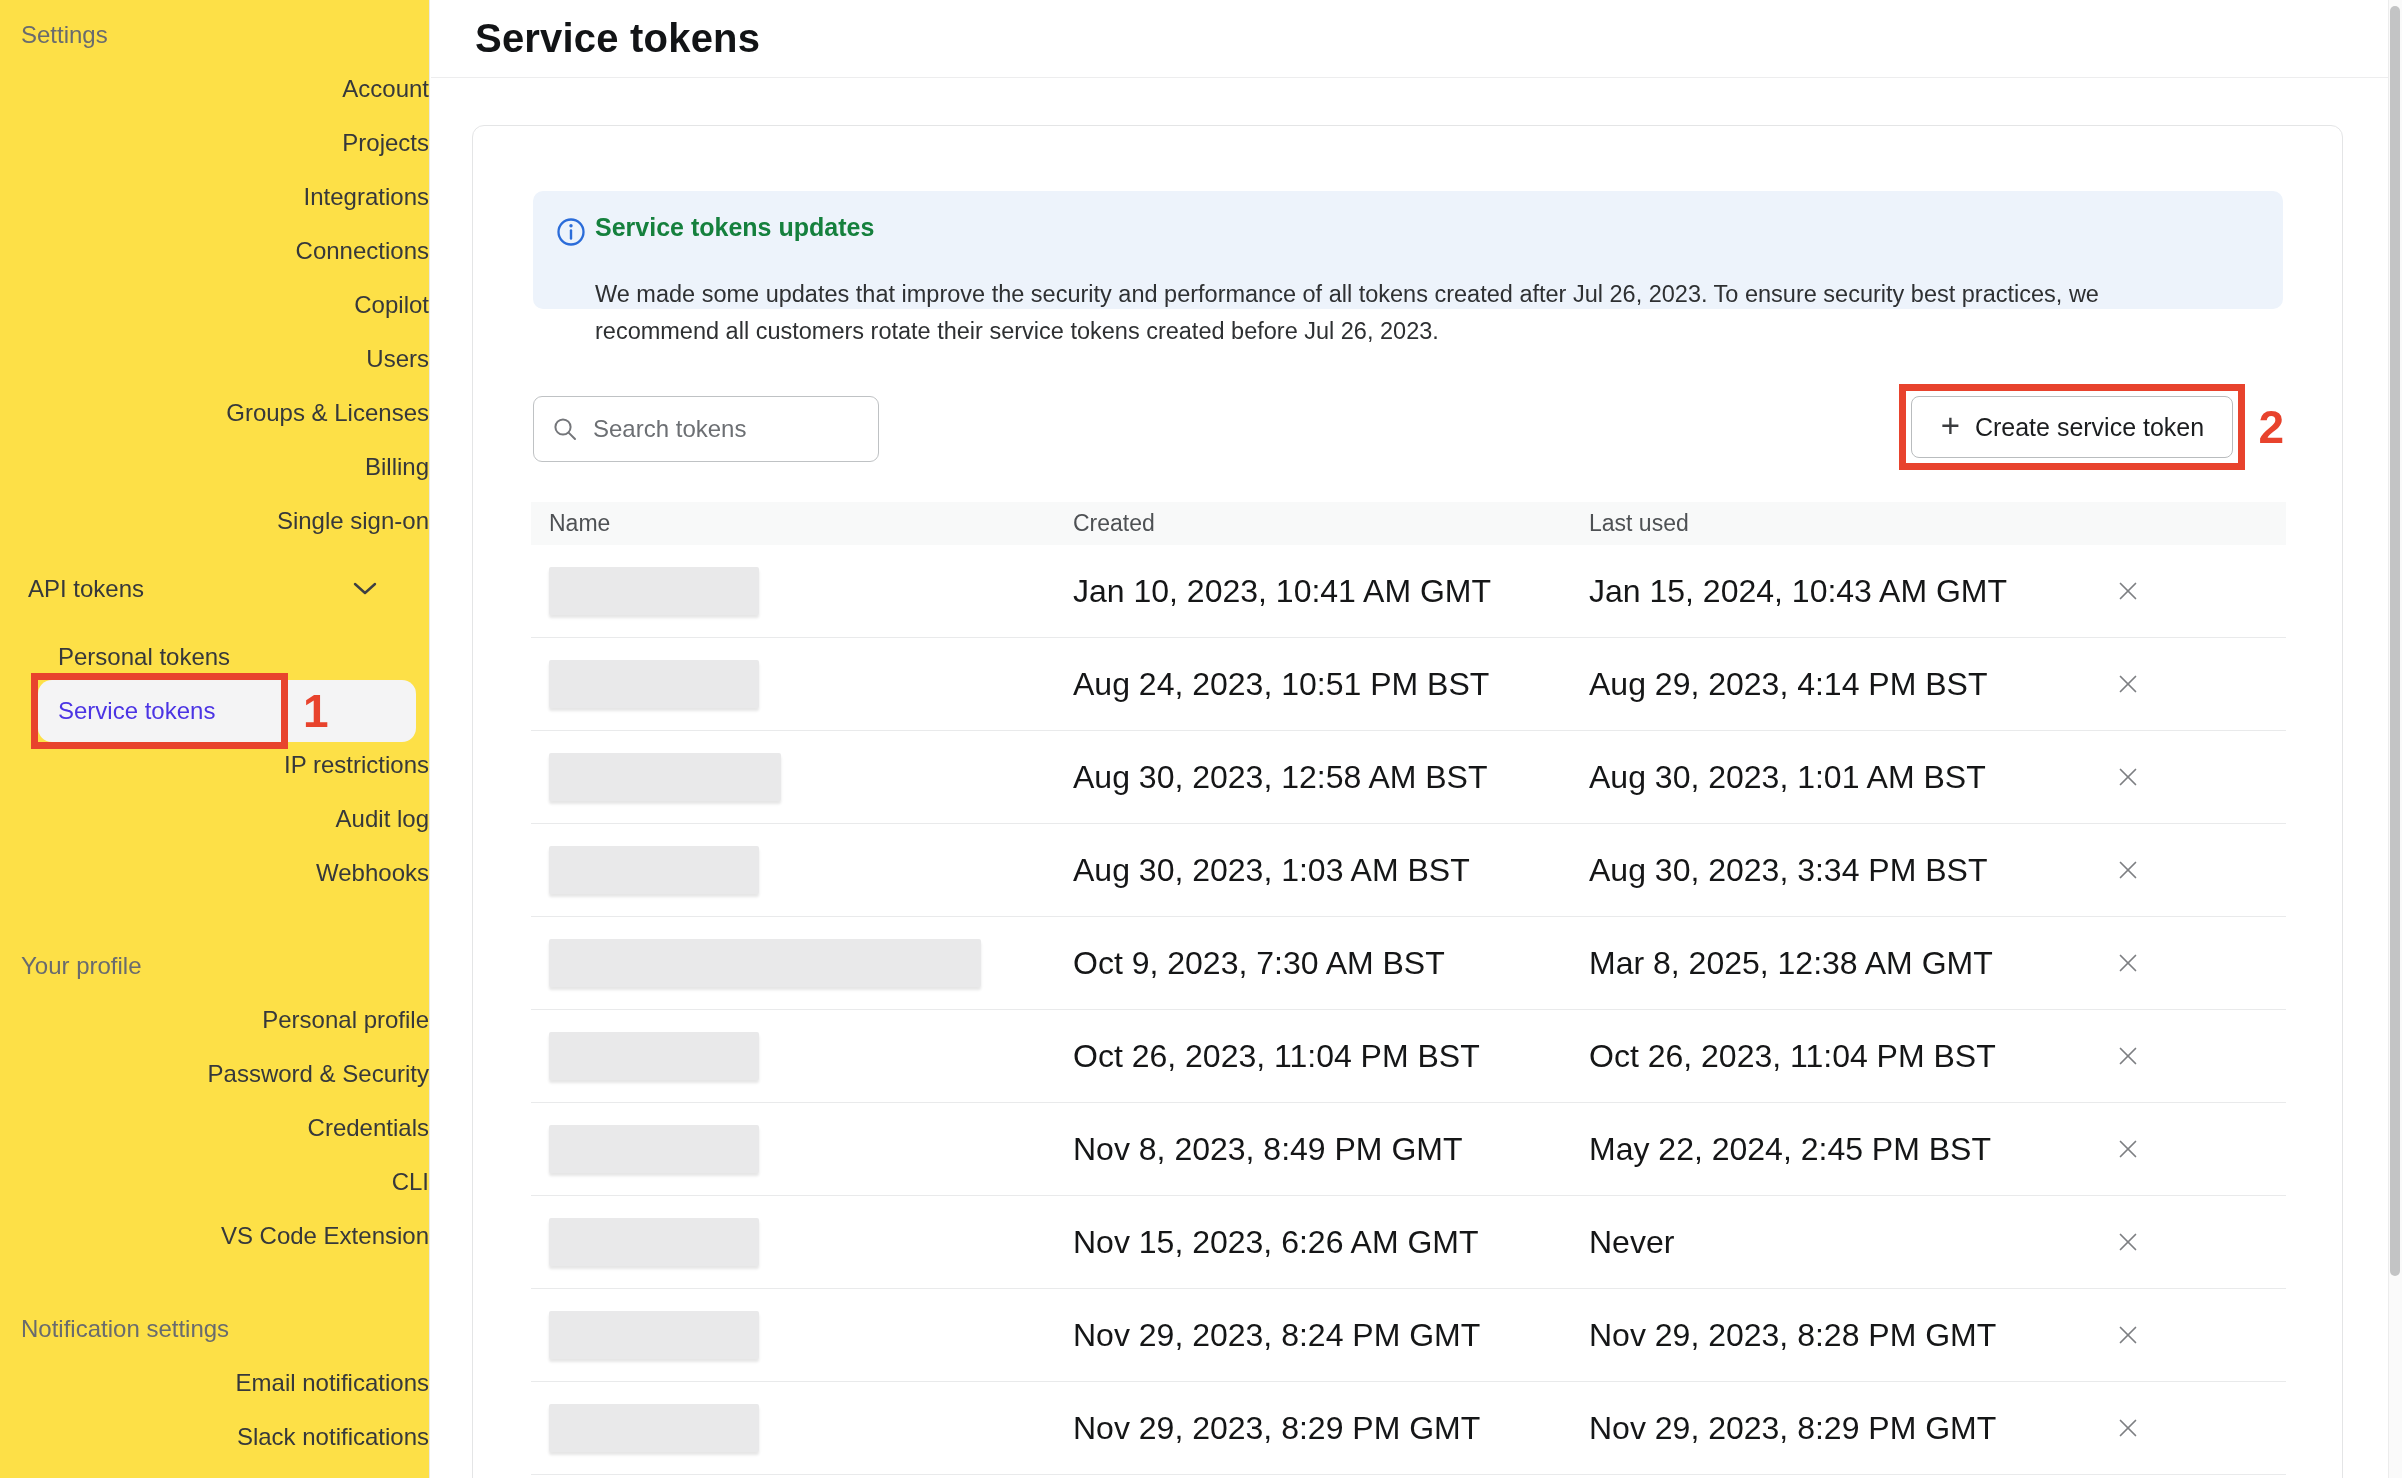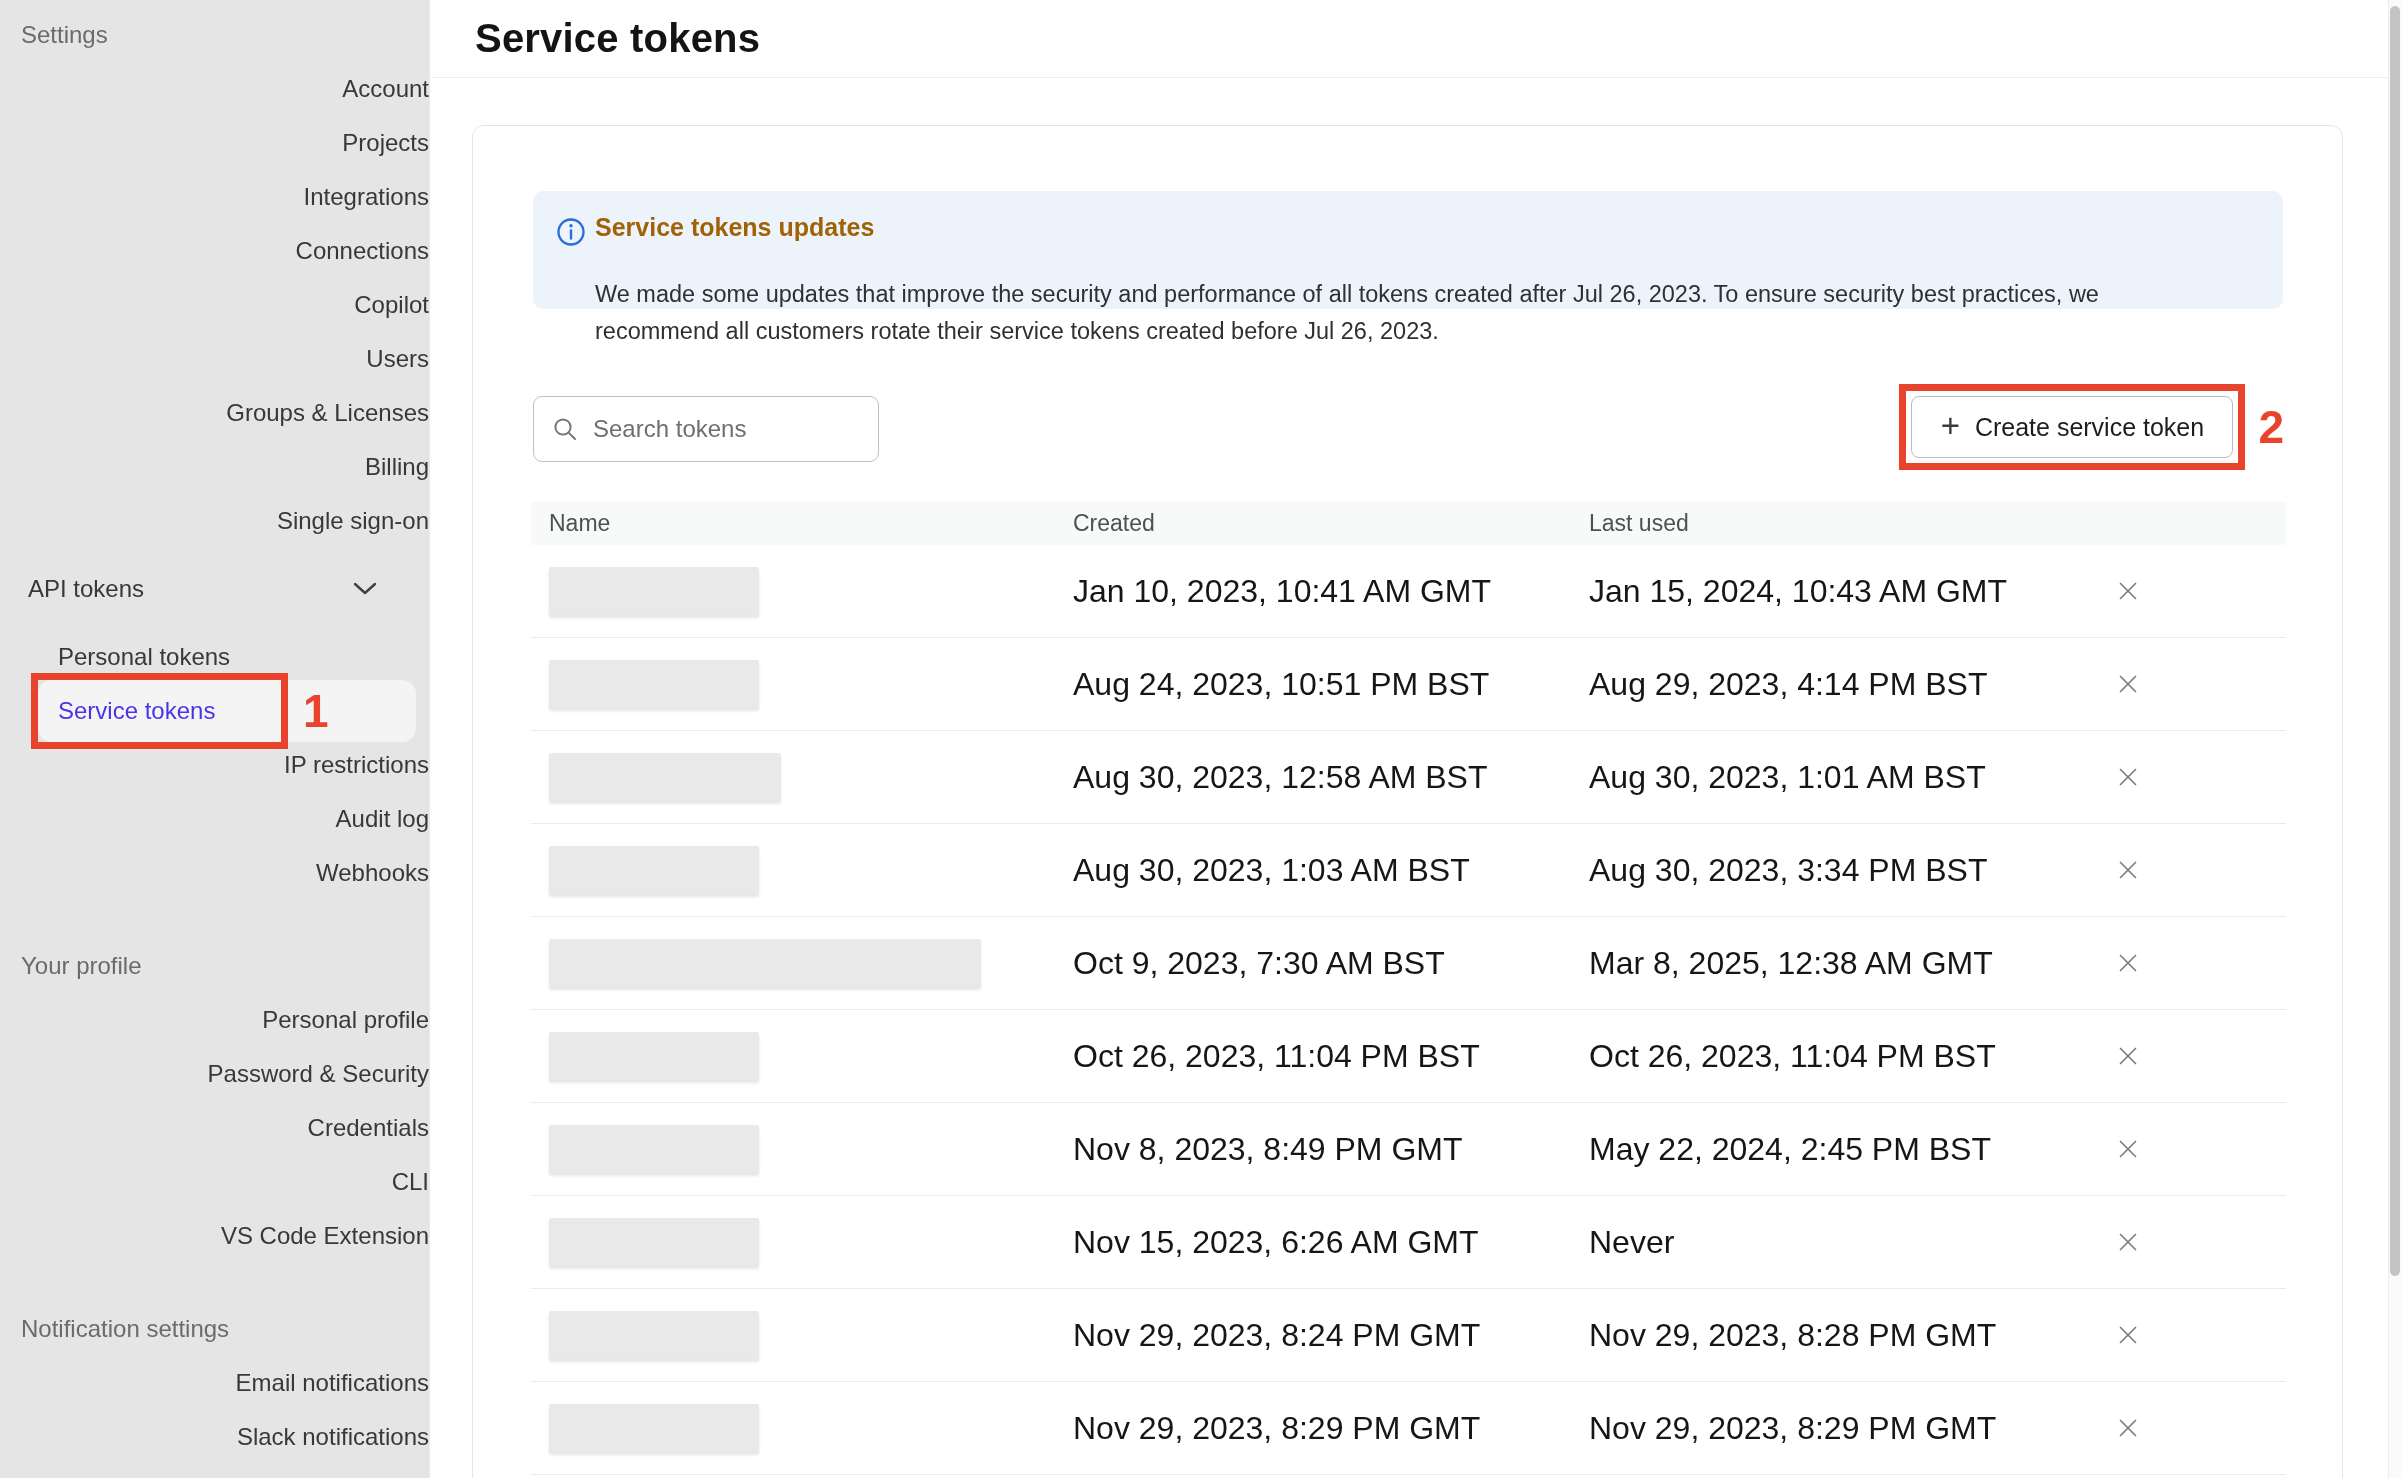--- a/index.html
+++ b/index.html
@@ -2,21 +2,21 @@
 <html style="--red: #e8432d; --purple: #4b34e4; --info-blue: #2b6cd9; --banner-bg: #edf3fb;"><head>
 <meta charset="utf-8">
 <style>
   * { margin:0; padding:0; box-sizing:border-box; }
   html,body { width:2402px; height:1478px; overflow:hidden; background:#ffffff;
     font-family:"Liberation Sans","DejaVu Sans",sans-serif; }
   #app { position:relative; width:2402px; height:1478px; background:#fff; }
 
   
   .sidebar { position:absolute; left:0; top:0; width:430px; height:100%;
-    border-right:1px solid #e9e9ea; background:#e5e5e5; padding-top:8px; }
+    border-right:1px solid #e9e9ea; background:#fde047; padding-top:8px; }
   .entry { height:54px; display:flex; align-items:center; position:relative;
     font-size:24px; color:#36383b; }
   .entry.header { color:#696b6e; padding-left:21px; }
   .entry.item { padding-left:28px; cursor:pointer;justify-content:flex-end; }
   .entry.subitem { padding-left:58px; cursor:pointer; }
   .entry.gap-sm { margin-top:14px; }
   .entry.gap-lg { margin-top:39px; }
   .entry .chev { margin-left:auto; margin-right:52px; display:flex; align-items:center; }
 
   
@@ -34,21 +34,21 @@
   .page-header { height:78px; border-bottom:1px solid #ededee; display:flex; align-items:center; }
   .page-title { margin-left:44px; font-size:40px; font-weight:700; color:#121416; letter-spacing:.2px; }
 
   .card { position:absolute; left:41px; top:125px; width:1871px; height:1420px;
     border:1px solid #e4e5e6; border-radius:12px; background:#fff; }
 
   
   .banner { position:absolute; left:60px; top:65px; width:1750px; height:118px;
     background:var(--banner-bg); border-radius:10px; padding:22px 30px 0 62px; }
   .banner .info-ic { position:absolute; left:22px; top:25px; }
-  .banner-title { font-size:25px; font-weight:700; color:#a16207; margin-bottom:7px; }
+  .banner-title { font-size:25px; font-weight:700; color:#15803d; margin-bottom:7px; }
   .banner-body { font-size:23.5px; line-height:37px; color:#2e3032; max-width:1630px;margin-top:34px; }
 
   
   .toolbar { position:absolute; left:60px; top:270px; width:1749px; height:70px; }
   .search-box { position:relative; width:346px; height:66px; border:1.5px solid #bfc2c4;
     border-radius:9px; background:#fff; display:flex; align-items:center; }
   .search-box svg { margin-left:18px; flex:0 0 auto; }
   .search-box input { border:none; outline:none; background:transparent; margin-left:14px;
     font-size:24px; color:#4d7c0f; width:270px; font-family:inherit; }
   .search-box input::placeholder { color:#6c6f73; }

